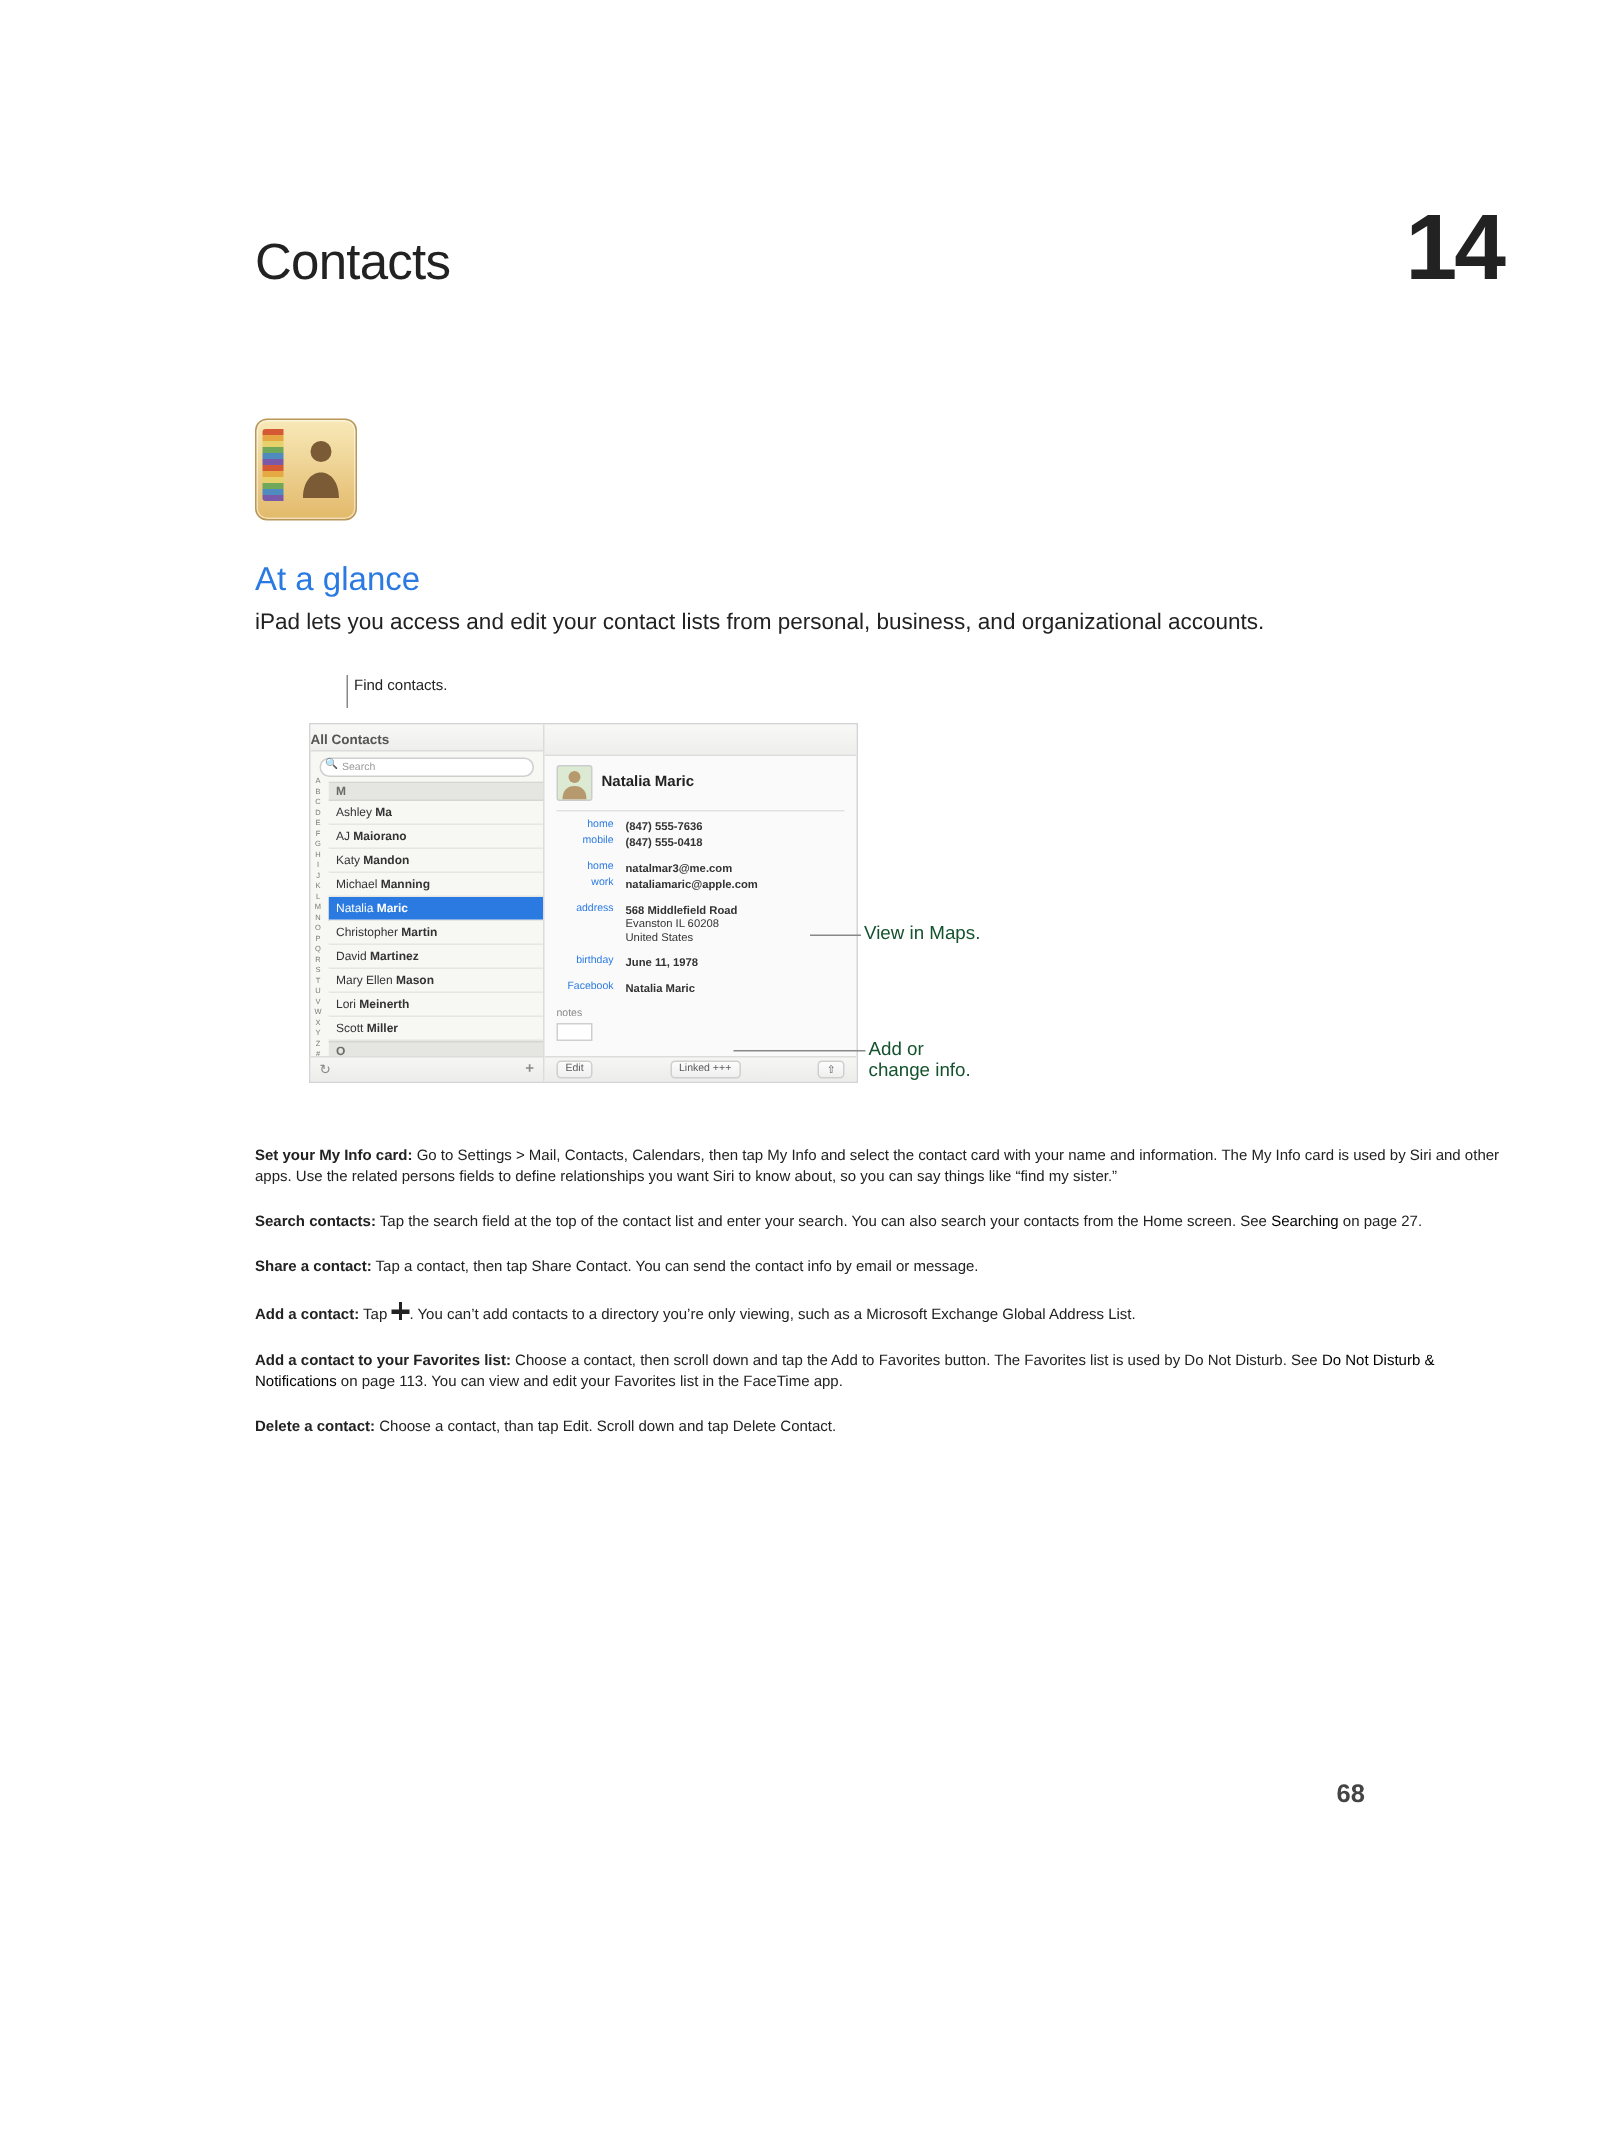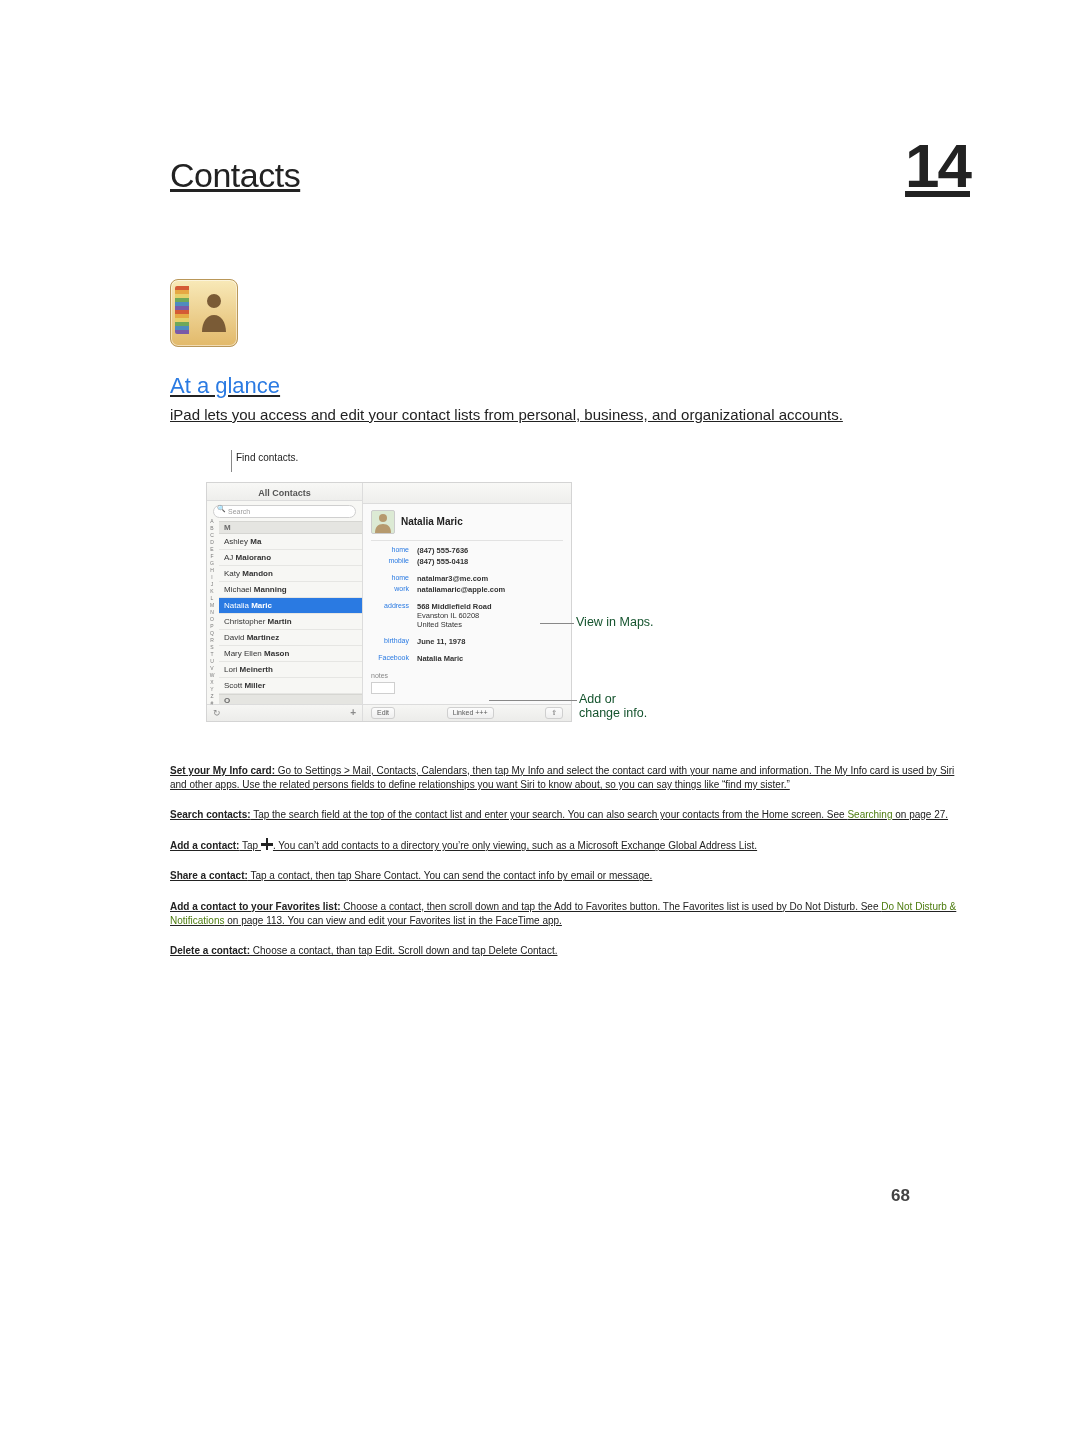--- a/index.html
+++ b/index.html
@@ -7,23 +7,22 @@
     padding: 0;
     background: #fff;
     font-family: "Helvetica Neue", "Myriad Pro", Helvetica, Arial, sans-serif;
     color: #222;
     width: 1080px;
   }
   .page {
     width: 1080px;
     height: 1254px;
     position: relative;
-    padding: 130px 110px 0 170px;
+    padding: 130px 78px 0 170px;
     box-sizing: border-box;
-    text-decoration: underline;
   }
   .chapter-title-row {
     display: flex;
     justify-content: space-between;
     align-items: baseline;
   }
   .chapter-title {
     font-size: 34px;
     font-weight: 400;
     letter-spacing: -0.5px;
@@ -110,21 +109,21 @@
   
   .list-panel {
     width: 155px;
     display: flex;
     flex-direction: column;
     background: #f7f7f4;
     border-right: 1px solid #dcdcdc;
     position: relative;
   }
   .list-header {
-    text-align: center;
+    text-align: left;
     font-size: 9px;
     font-weight: 700;
     padding: 5px 0 2px;
     color: #555;
     background: linear-gradient(#f8f8f6, #eeeeec);
     border-bottom: 1px solid #dcdcdc;
   }
   .list-search {
     margin: 4px 6px 3px;
     height: 11px;
@@ -297,21 +296,21 @@
   .shot-callout-right.c2 .hline { left: -90px; width: 88px; }
 
   
   .body-block {
     margin-top: 30px;
     font-size: 10px;
     line-height: 1.42;
   }
   .body-block p { margin: 0 0 16px; }
   .lead { font-weight: 700; }
-  a.link { color: #4d7c0f; text-decoration: none; }
+  a.link { color: #000000; text-decoration: none; }
   .plus-glyph {
     display: inline-block;
     width: 12px; height: 12px;
     position: relative;
     vertical-align: -1px;
   }
   .plus-glyph::before, .plus-glyph::after {
     content: "";
     position: absolute;
     background: #222;
@@ -474,20 +473,20 @@
     <div class="shot-callout-right c2">
       <div class="hline"></div>
       <span>Add or</span><br>
       <span>change info.</span>
     </div>
   </div>
 
   <div class="body-block">
     <p><span class="lead">Set your My Info card:</span><span>  Go to Settings &gt; Mail, Contacts, Calendars, then tap My Info and select the contact card with your name and information. The My Info card is used by Siri and other apps. Use the related persons fields to define relationships you want Siri to know about, so you can say things like “find my sister.”</span></p>
     <p><span class="lead">Search contacts:</span><span>  Tap the search field at the top of the contact list and enter your search. You can also search your contacts from the Home screen. See </span><a class="link">Searching</a><span> on page 27.</span></p>
+    <p><span class="lead">Share a contact:</span><span>  Tap a contact, then tap Share Contact. You can send the contact info by email or message.</span></p>
     <p><span class="lead">Add a contact:</span><span>  Tap </span><span class="plus-glyph"></span><span>. You can’t add contacts to a directory you’re only viewing, such as a Microsoft Exchange Global Address List.</span></p>
-    <p><span class="lead">Share a contact:</span><span>  Tap a contact, then tap Share Contact. You can send the contact info by email or message.</span></p>
     <p><span class="lead">Add a contact to your Favorites list:</span><span>  Choose a contact, then scroll down and tap the Add to Favorites button. The Favorites list is used by Do Not Disturb. See </span><a class="link">Do Not Disturb &amp; Notifications</a><span> on page 113. You can view and edit your Favorites list in the FaceTime app.</span></p>
     <p><span class="lead">Delete a contact:</span><span>  Choose a contact, than tap Edit. Scroll down and tap Delete Contact.</span></p>
   </div>
 
   <div class="page-number">68</div>
 </div>
 
 </body></html>

